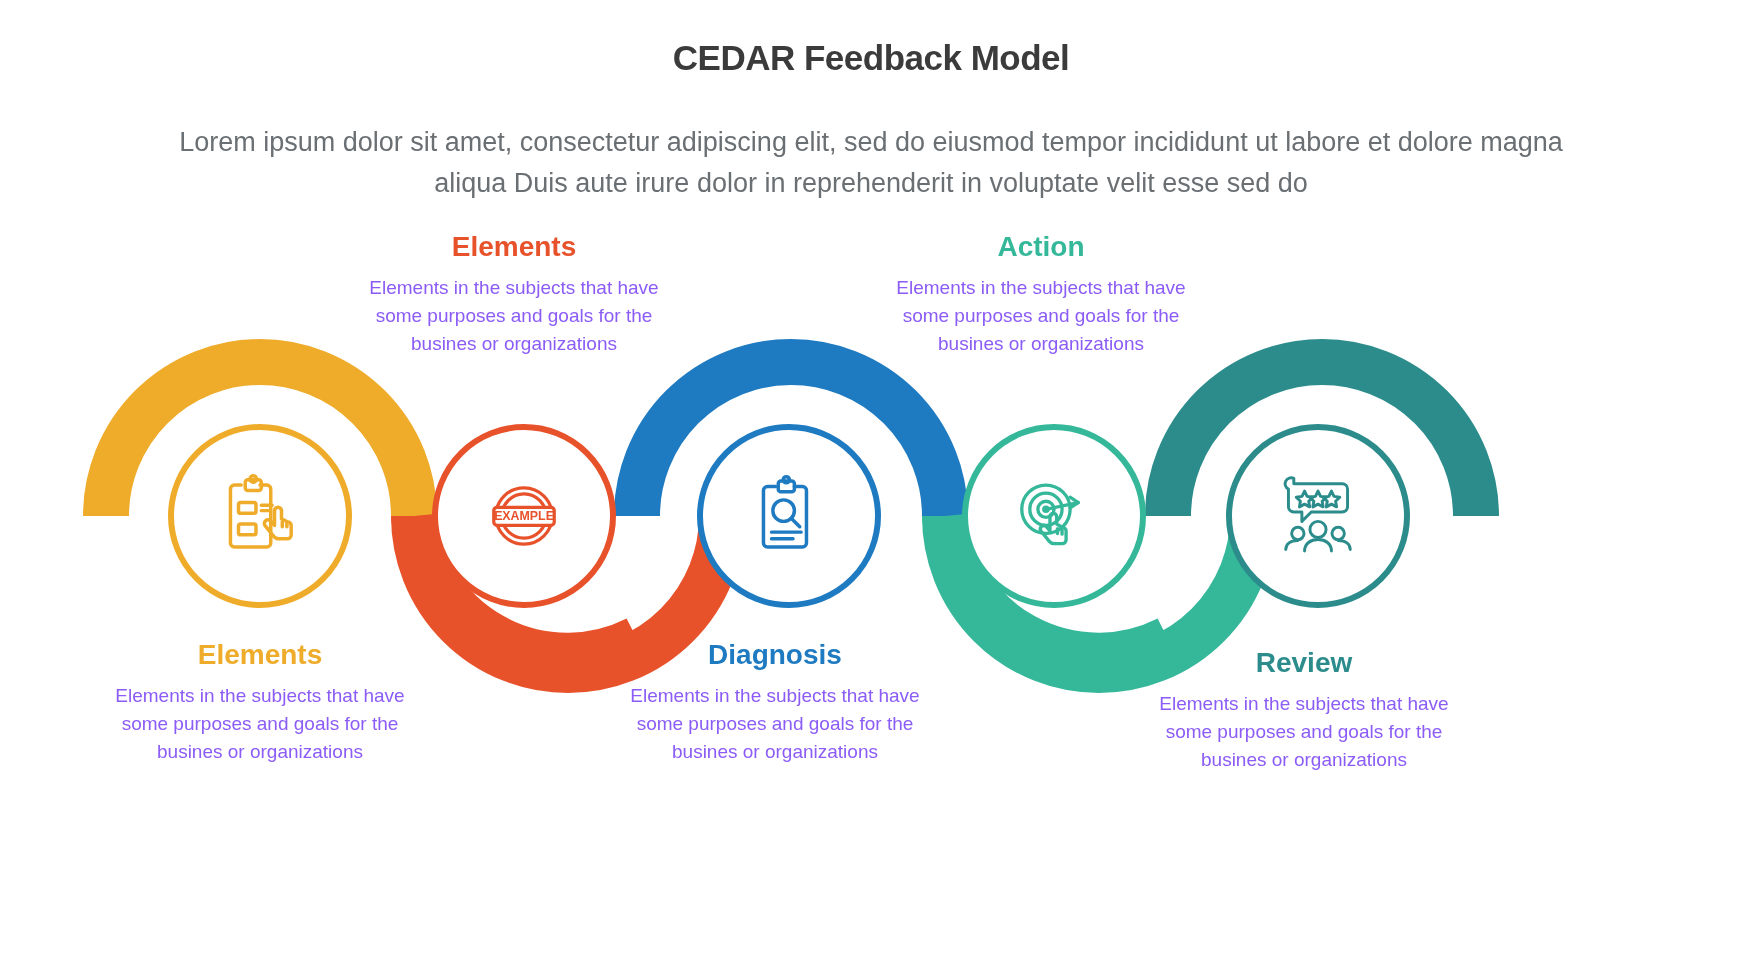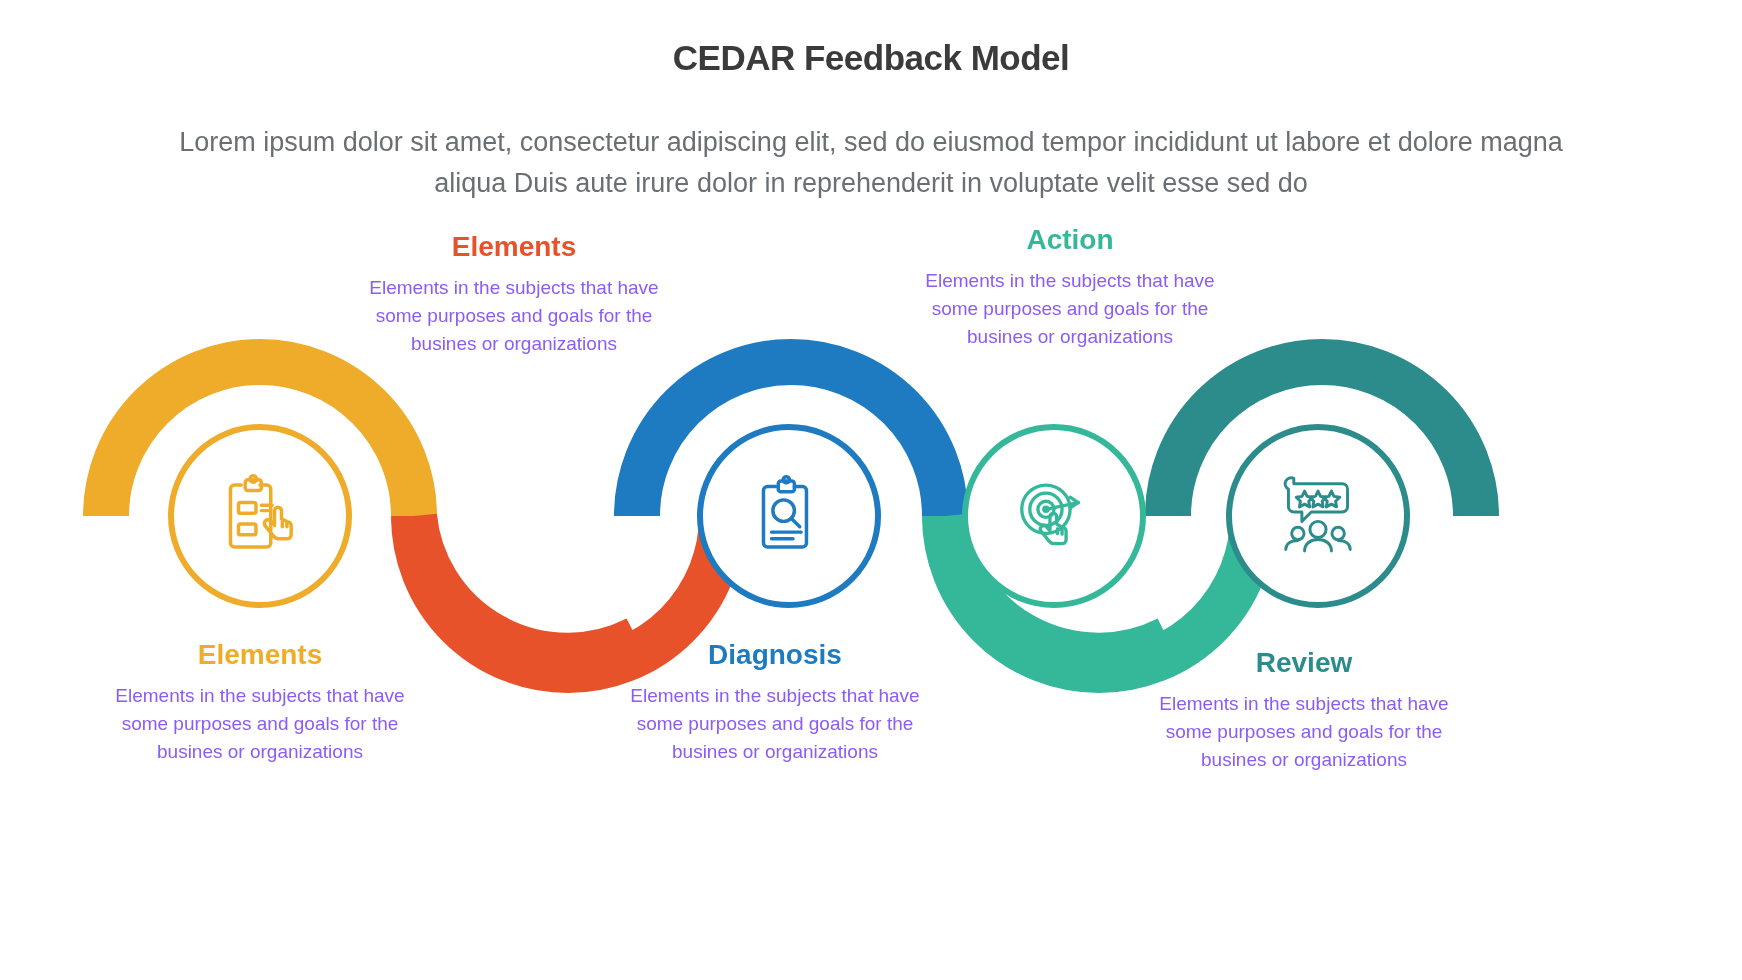--- a/index.html
+++ b/index.html
@@ -52,21 +52,21 @@
   .block{position:absolute;width:300px;text-align:center;}
   .block .heading{
     font-size:28px;font-weight:bold;margin:0 0 11px 0;line-height:1.1;
   }
   .block .desc{
     font-size:19px;line-height:28px;color:#8b5cf6;font-weight:400;
   }
 
   
   .b-examples{left:364px;top:232px;}
-  .b-action{left:891px;top:225px;margin-left:29px;}
+  .b-action{left:891px;top:232px;}
   
   .b-context{left:110px;top:640px;}
   .b-diagnosis{left:625px;top:640px;}
   .b-review{left:1154px;top:648px;}
 
   .c-context{color:#EFAC2B;}
   .c-examples{color:#E8522B;}
   .c-diagnosis{color:#1F7BC1;}
   .c-action{color:#35B89A;}
   .c-review{color:#2C8C8C;}
@@ -105,20 +105,28 @@
       <rect x="21" y="5" width="12" height="8" rx="2"></rect>
       <circle cx="27" cy="4.5" r="2.4"></circle>
       <rect x="16" y="22" width="13" height="8" rx="1.6"></rect>
       <rect x="16" y="38" width="13" height="8" rx="1.6"></rect>
       <path d="M33 24h8M33 28h5"></path>
       <path d="M48 34v-6a2.6 2.6 0 0 0-5.2 0v11l-3-3.4a2.7 2.7 0 0 0-4 3.6l6.4 8c1 1.3 2.2 1.8 3.8 1.8h6.2a3 3 0 0 0 3-3v-7a2.5 2.5 0 0 0-2.5-2.5z"></path>
       <path d="M48.6 36v4M52 37v3"></path>
     </svg>
   </div>
 
+  <div class="node n2">
+    <svg class="glyph" viewBox="0 0 64 64" fill="none" stroke="#E8522B" stroke-width="2.4" stroke-linejoin="round">
+      <circle cx="32" cy="32" r="21"></circle>
+      <circle cx="32" cy="32" r="16.5"></circle>
+      <rect x="9.5" y="25.5" width="45" height="13.5" rx="2.5" fill="#ffffff"></rect>
+      <text x="32" y="35.2" font-family="Liberation Sans, sans-serif" font-size="9.2" font-weight="bold" fill="#E8522B" stroke="none" text-anchor="middle">EXAMPLE</text>
+    </svg>
+  </div>
 
   <div class="node n3">
     <svg class="glyph" viewBox="0 0 64 64" fill="none" stroke="#1F7BC1" stroke-width="2.6" stroke-linecap="round" stroke-linejoin="round">
       <path d="M22 10h-6a3 3 0 0 0-3 3v39a3 3 0 0 0 3 3h26a3 3 0 0 0 3-3V13a3 3 0 0 0-3-3h-6"></path>
       <rect x="24" y="6" width="12" height="8" rx="2"></rect>
       <circle cx="30" cy="5" r="2.3"></circle>
       <circle cx="28" cy="28" r="8"></circle>
       <path d="M33.8 33.8L40 40"></path>
       <path d="M19 44h22M19 49h16"></path>
     </svg>

